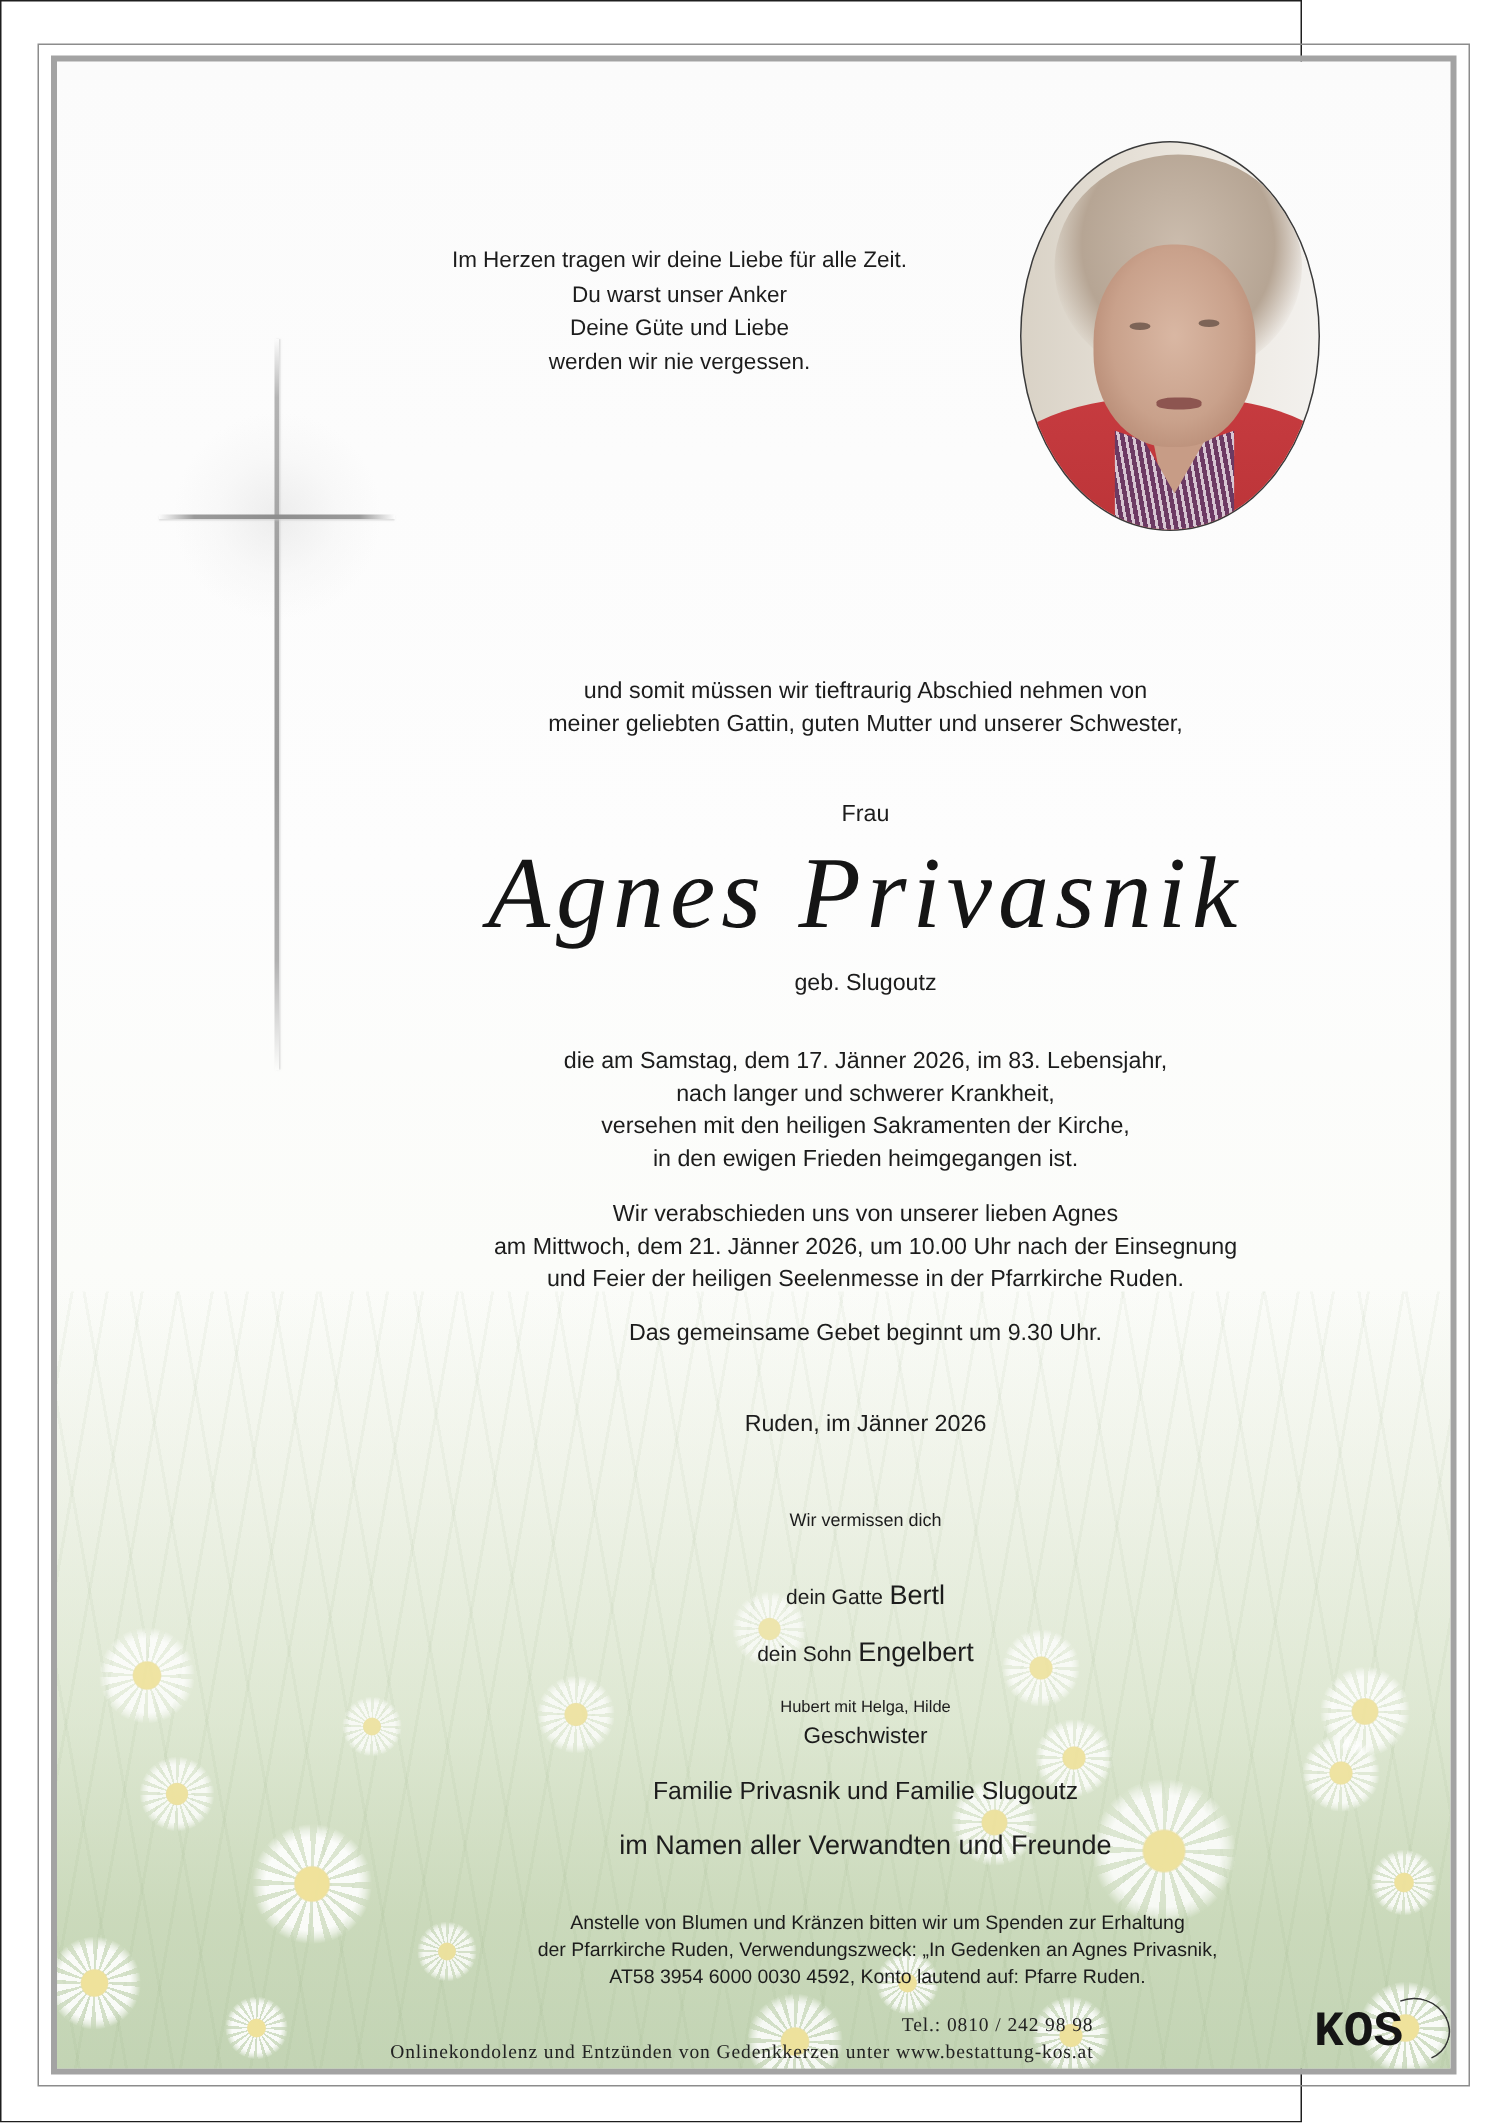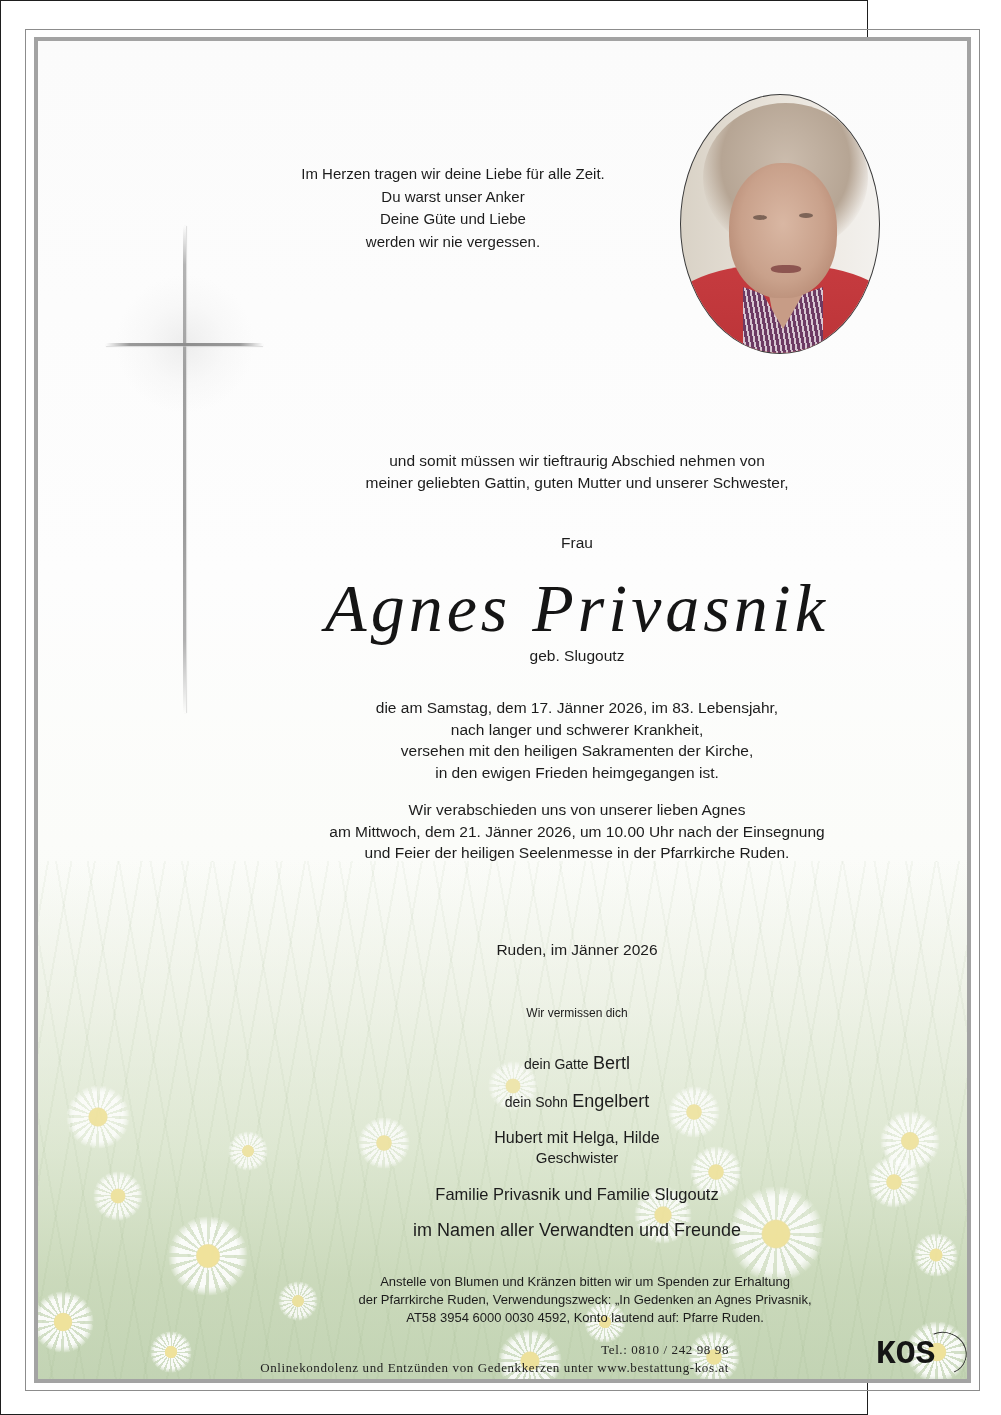--- a/index.html
+++ b/index.html
@@ -76,21 +76,21 @@
   .portrait .neck {
     position:absolute; left:80px; top:185px; width:50px; height:50px;
     background:#c79c86; clip-path:polygon(10% 0,90% 0,70% 100%,30% 100%);
   }
   .txt { position:absolute; text-align:center; white-space:nowrap; }
   .poem { left:252px; top:162px; width:400px; font-size:15px; line-height:22.5px; }
   .col { left:226px; width:700px; font-size:15.5px; line-height:21.6px; }
   .name {
     position:absolute; left:226px; top:556px; width:700px; text-align:center;
     font-family:"Liberation Serif", serif; font-style:italic; font-size:68px; line-height:76px;
-    letter-spacing:4px; color:#151515;margin-top:13px;
+    letter-spacing:4px; color:#151515;
   }
   .mourn-head { font-size:12px; line-height:24px; }
   .small { font-size:14px; }
   .big { font-size:18px; }
   .donation { left:284px; top:1272px; width:600px; font-size:13px; line-height:18px; }
   .footer { position:absolute; right:138px; text-align:right; white-space:nowrap;
     font-family:"Liberation Serif", serif; font-size:13px; line-height:16px; letter-spacing:0.6px; color:#222; }
   .kos {
     position:absolute; left:875px; top:1333px; width:80px; height:42px;
     font-family:Liberation Mono, monospace; font-weight:bold; font-size:33px; line-height:42px; color:#151515;
@@ -170,36 +170,37 @@
     <div>versehen mit den heiligen Sakramenten der Kirche,</div>
     <div>in den ewigen Frieden heimgegangen ist.</div>
   </div>
 
   <div class="txt col" style="top:798px">
     <div>Wir verabschieden uns von unserer lieben Agnes</div>
     <div>am Mittwoch, dem 21. Jänner 2026, um 10.00 Uhr nach der Einsegnung</div>
     <div>und Feier der heiligen Seelenmesse in der Pfarrkirche Ruden.</div>
   </div>
 
+  <div class="txt col" style="top:877px">Das gemeinsame Gebet beginnt um 9.30 Uhr.</div>
 
   <div class="txt col" style="top:938px">Ruden, im Jänner 2026</div>
 
   <div class="txt col mourn-head" style="top:1000px">Wir vermissen dich</div>
 
   <div class="txt col" style="top:1050px;line-height:24px">
     <span class="small">dein Gatte</span>
     <span class="big">Bertl</span>
   </div>
 
   <div class="txt col" style="top:1088px;line-height:24px">
     <span class="small">dein Sohn</span>
     <span class="big">Engelbert</span>
   </div>
 
-  <div class="txt col" style="top:1126px;line-height:22px;font-size:16px">Hubert mit Helga, Hilde</div>
+  <div class="txt col" style="top:1126px;line-height:22px;font-size:11px">Hubert mit Helga, Hilde</div>
   <div class="txt col" style="top:1147px;line-height:20px;font-size:15px">Geschwister</div>
 
   <div class="txt col" style="top:1181px;line-height:24px;font-size:16.5px">Familie Privasnik und Familie Slugoutz</div>
 
   <div class="txt col" style="top:1217px;line-height:24px;font-size:18px">im Namen aller Verwandten und Freunde</div>
 
   <div class="txt donation">
     <div>Anstelle von Blumen und Kränzen bitten wir um Spenden zur Erhaltung</div>
     <div>der Pfarrkirche Ruden, Verwendungszweck: „In Gedenken an Agnes Privasnik,</div>
     <div>AT58 3954 6000 0030 4592, Konto lautend auf: Pfarre Ruden.</div>

